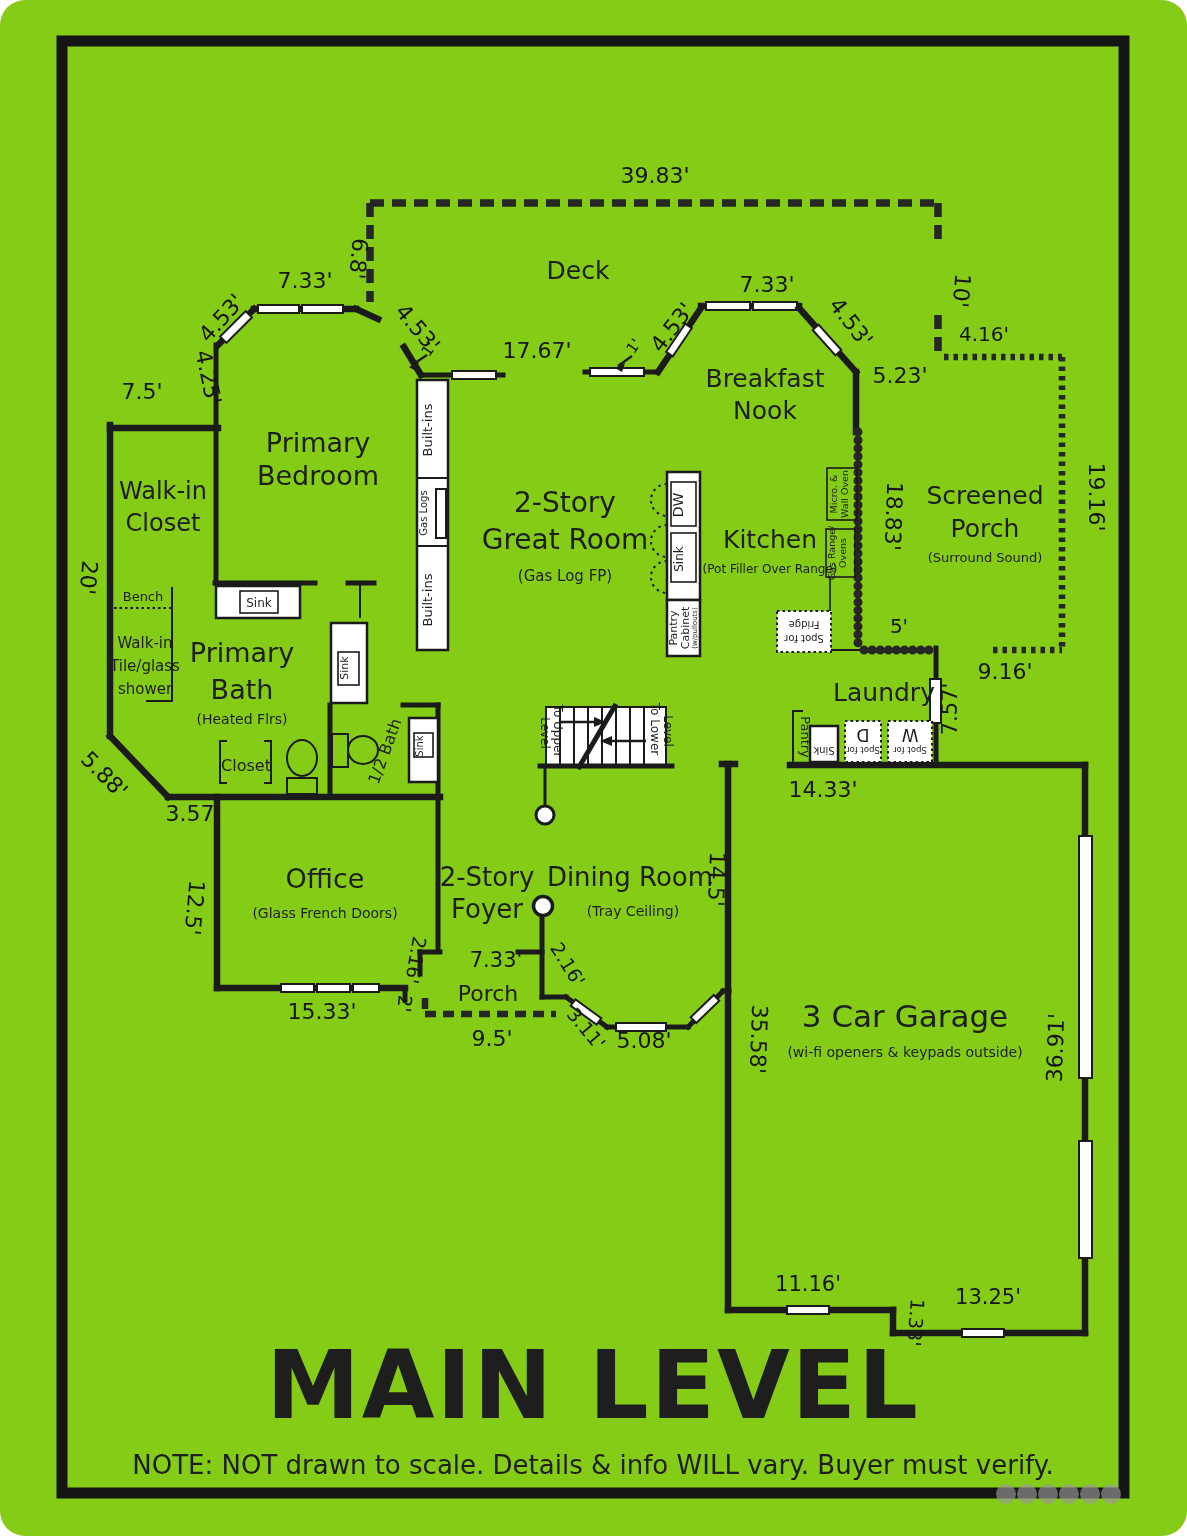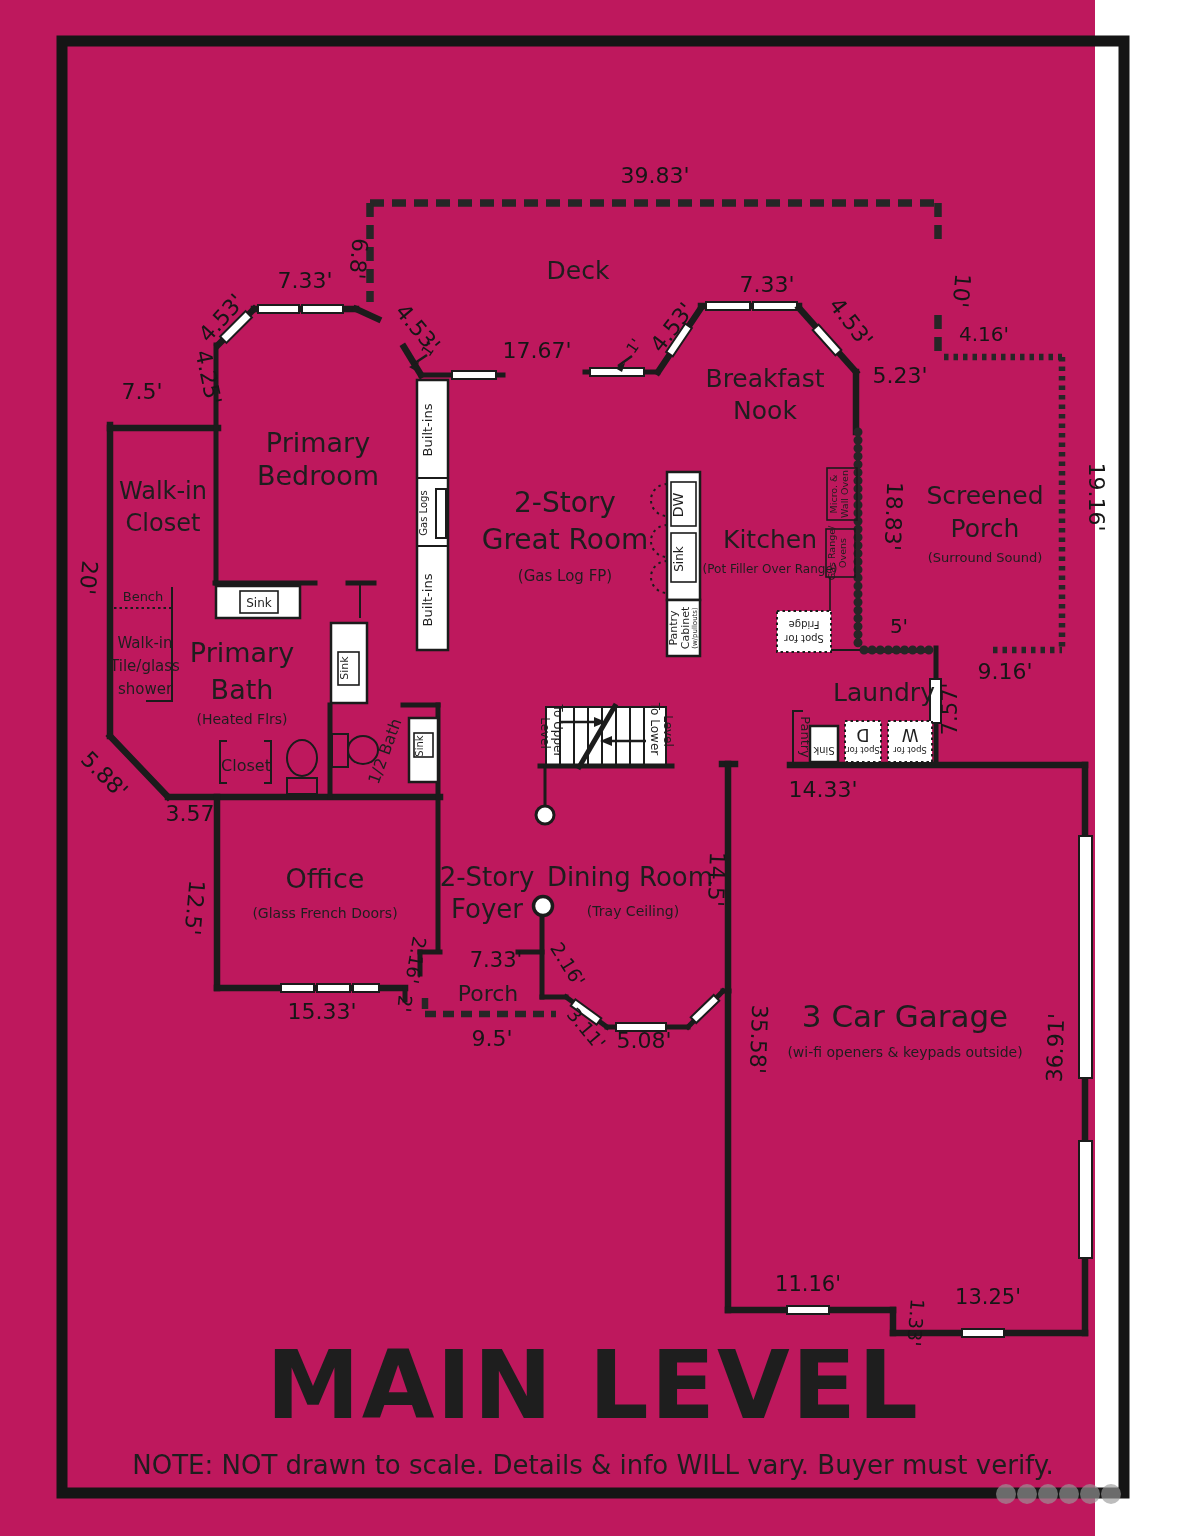--- a/index.html
+++ b/index.html
@@ -1,16 +1,16 @@
 <!DOCTYPE html>
 <html><head>
 <meta charset="utf-8">
 <style>
   html,body{margin:0;padding:0;background:#ffffff;}
-  .page{width:1095px;height:1536px;position:relative;background:#be185d;}
+  .page{width:1187px;height:1536px;position:relative;background:#84cc16;border-radius:25px;}
   svg{display:block;}
   .tx{font-family:"DejaVu Sans",sans-serif;fill:#1e1e1e;text-anchor:middle;}
   .dim{fill:#161616;}
   .s97{font-size:94px;font-weight:bold;letter-spacing:2px;}
   .s31{font-size:31px;}
   .s28{font-size:28px;}
   .s27{font-size:27px;}
   .s26{font-size:26px;}
   .s25{font-size:25px;}
   .s24{font-size:24px;}

